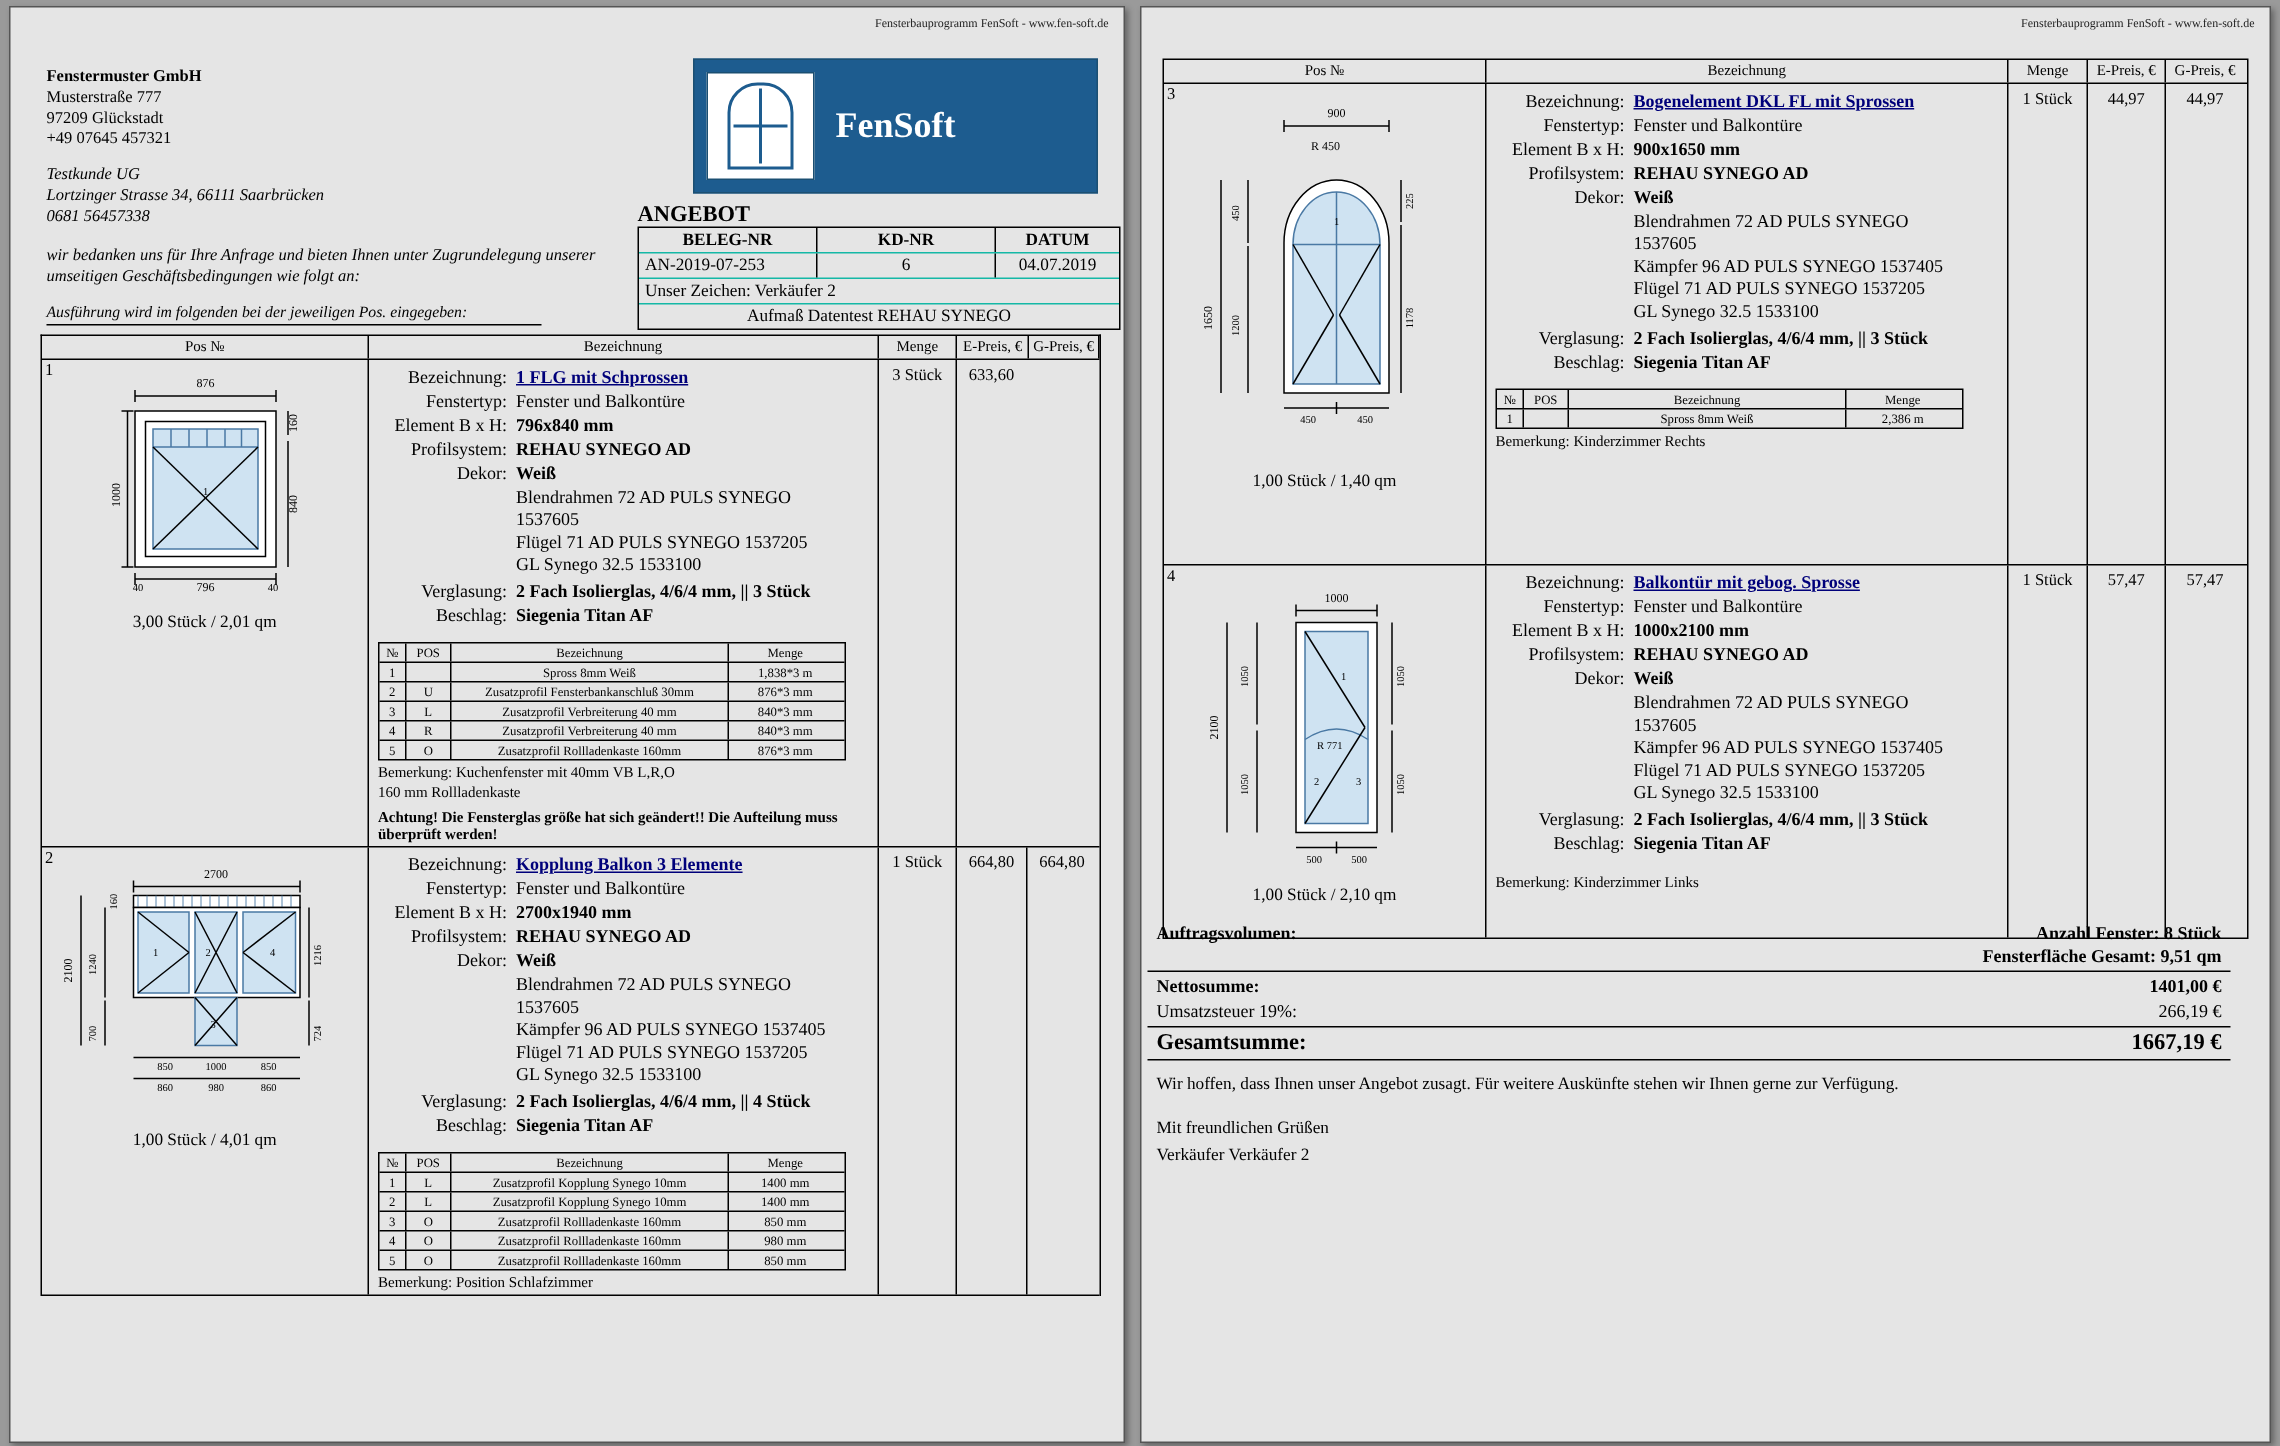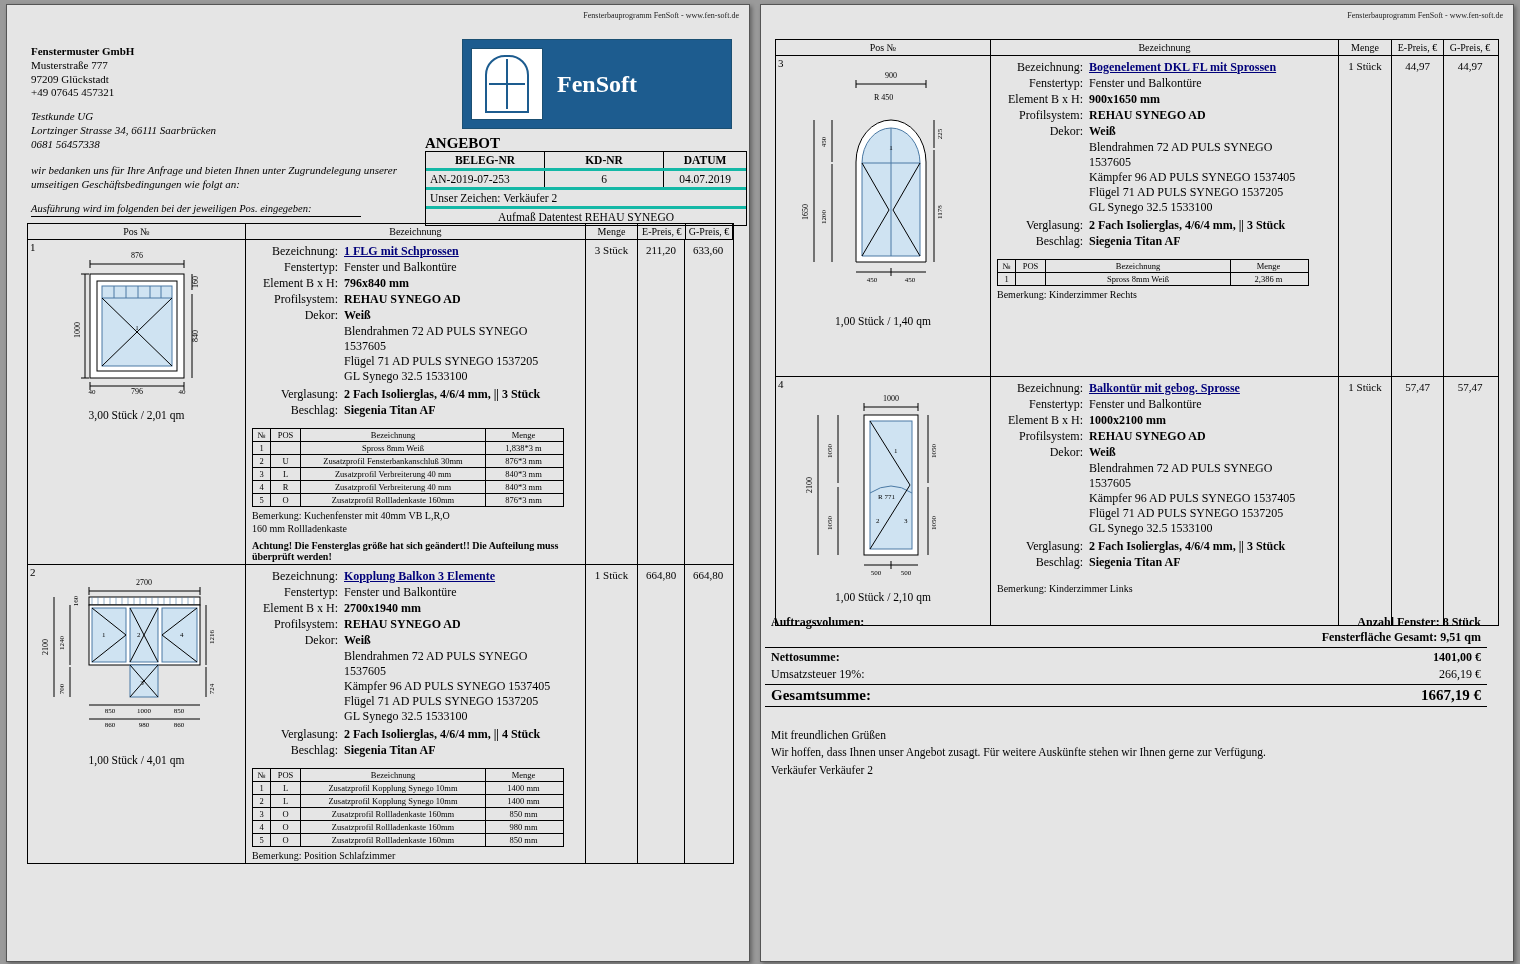--- a/index.html
+++ b/index.html
@@ -18,21 +18,21 @@
   .logo-box{position:absolute;left:455px;top:34px;width:268px;height:88px;border:1px solid #1b4f72;background:#1d5c8f;display:flex;align-items:center;}
   .logo-sq{width:70px;height:70px;margin-left:8px;background:#fff;border:1px solid #1b4f72;display:flex;align-items:center;justify-content:center;}
   .logo-win{width:40px;height:54px;border:2px solid #1d5c8f;border-radius:20px 20px 0 0;position:relative;background:#fff;}
   .logo-win:before{content:"";position:absolute;left:50%;top:2px;bottom:2px;width:2px;background:#1d5c8f;transform:translateX(-1px);}
   .logo-win:after{content:"";position:absolute;left:2px;right:2px;top:26px;height:2px;background:#1d5c8f;}
   .logo-text{color:#fff;font-size:24px;font-weight:bold;margin-left:14px;font-family:"Liberation Serif",serif;}
   .logo-text .soft{font-weight:bold;}
 
   .angebot{position:absolute;left:418px;top:130px;font-size:15px;font-weight:bold;}
   .kopf{position:absolute;left:418px;top:146px;width:320px;border:1px solid #000;font-size:11.5px;}
-  .kopf .row{display:flex;border-bottom:3px solid #14b8a6;}
+  .kopf .row{display:flex;border-bottom:1px solid #14b8a6;}
   .kopf .row:last-child{border-bottom:none;}
   .kopf .c{border-right:1px solid #000;padding:2px 4px;}
   .kopf .c:last-child{border-right:none;}
   .kopf .c1{width:110px;}
   .kopf .c2{width:110px;text-align:center;}
   .kopf .c3{flex:1;text-align:center;}
   .kopf .head{font-weight:bold;text-align:center;}
   .kopf .full{padding:2px 4px;width:100%;box-sizing:border-box;}
 
   .postable{position:absolute;left:20px;top:218px;width:705px;border:1px solid #000;border-bottom:none;}
@@ -266,21 +266,20 @@
               <div class="c st-p">O</div>
               <div class="c st-b">Zusatzprofil Rollladenkaste 160mm</div>
               <div class="c st-m">876*3 mm</div>
             </div>
         </div>
         <div class="bem">Bemerkung: Kuchenfenster mit 40mm VB L,R,O</div>
         <div class="bem">160 mm Rollladenkaste</div>
         <div class="warn">Achtung! Die Fensterglas größe hat sich geändert!! Die Aufteilung muss überprüft werden!</div>
       </div>
       <div class="pt-cell cw-menge num">3 Stück</div>
-      <div class="pt-cell cw-e num">211,20</div>
       <div class="pt-cell cw-g num">633,60</div>
     </div>
 
     <div class="pt-row">
       <div class="pt-cell cw-pos drawbox">
         <span class="posno">2</span>
         <svg width="205" height="180" viewBox="0 0 205 180">
           <text x="110" y="14" font-size="8" text-anchor="middle" font-family="Liberation Serif, serif">2700</text>
           <line x1="55" y1="20" x2="166" y2="20" stroke="#000"></line>
           <line x1="55" y1="16" x2="55" y2="24" stroke="#000"></line>
@@ -645,18 +644,18 @@
       <div>Umsatzsteuer 19%:</div>
       <div>266,19 €</div>
     </div>
     <div class="sep"></div>
     <div class="sumline" style="font-size:15px;">
       <div class="bold">Gesamtsumme:</div>
       <div class="bold">1667,19 €</div>
     </div>
     <div class="sep"></div>
     <div class="closing">
+      <div>Wir hoffen, dass Ihnen unser Angebot zusagt. Für weitere Auskünfte stehen wir Ihnen gerne zur Verfügung.</div>
       <div style="margin-top:12px;">Mit freundlichen Grüßen</div>
-      <div>Wir hoffen, dass Ihnen unser Angebot zusagt. Für weitere Auskünfte stehen wir Ihnen gerne zur Verfügung.</div>
       <div>Verkäufer Verkäufer 2</div>
     </div>
   </div>
 </div>
 
 </body></html>

